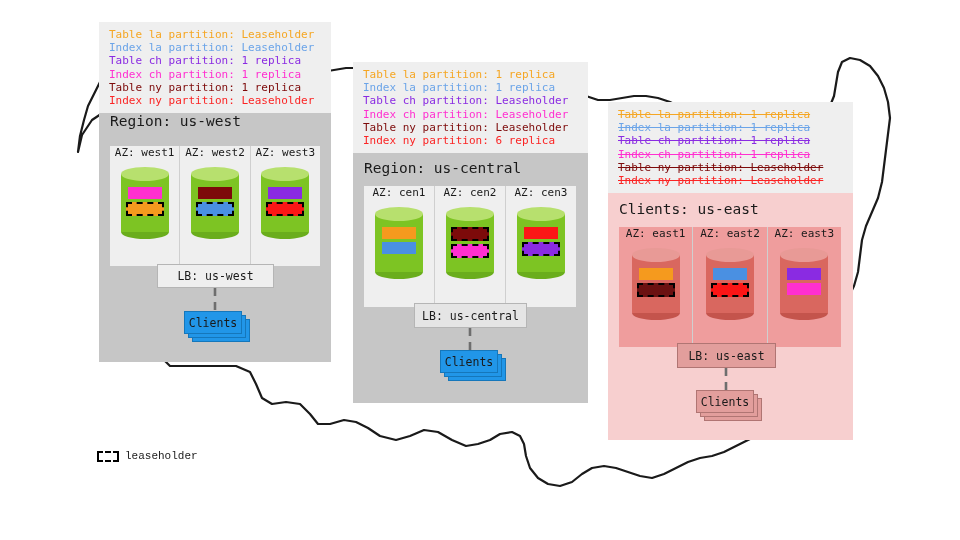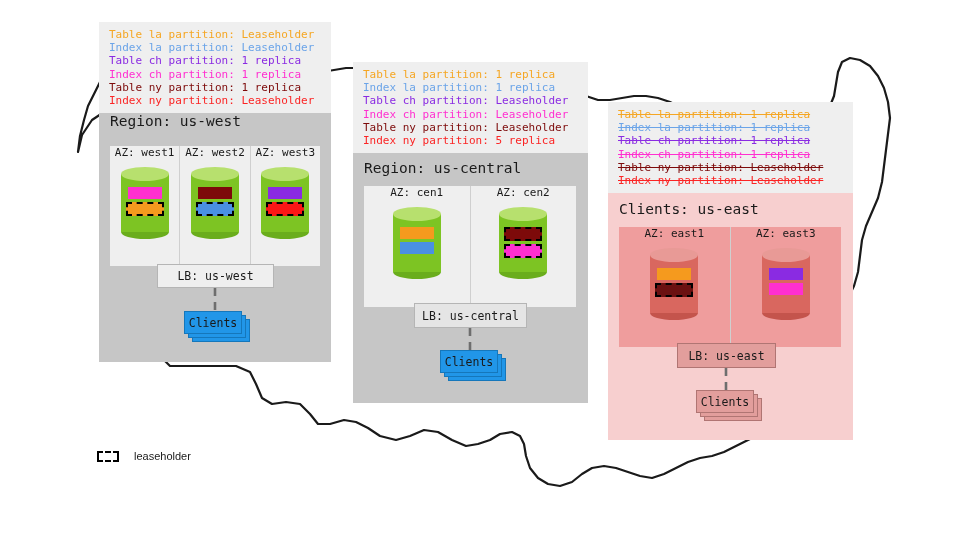--- a/index.html
+++ b/index.html
@@ -71,21 +71,21 @@
     position:absolute;left:0;top:0;box-sizing:border-box;
     display:flex;align-items:center;justify-content:center;
     font-size:11.5px;color:#1a1a1a;white-space:pre;
   }
 
   .leg-key{position:absolute;display:flex;align-items:center;gap:6px;}
   .leg-key .swatch{
     width:22px;height:11px;border:2px dashed #000;box-sizing:border-box;
     background:transparent;
   }
-  .leg-key .txt{font-size:11px;color:#1a1a1a;font-family:Liberation Sans, sans-serif;margin-left:9px;}
+  .leg-key .txt{font-size:11px;color:#1a1a1a;font-family:Liberation Mono, monospace;}
 
   .edges{position:absolute;left:0;top:0;pointer-events:none;}
 </style>
 </head>
 <body>
 
 <svg id="map-layer" viewBox="0 0 960 540" xmlns="http://www.w3.org/2000/svg">
   <path d="M 78,152 L 82,135 L 92,120 L 104,112 L 112,118 L 120,130 L 126,148
            L 130,170 L 133,196 L 136,222 L 140,252 L 146,286 L 152,316 L 158,342
            L 162,358 L 170,366 L 186,366 L 210,366 L 236,366 L 250,372 L 256,384
@@ -149,21 +149,21 @@
   <div class="legend-line" style="color: rgb(125, 10, 10);">Table ny partition: 1 replica</div>
   <div class="legend-line" style="color: rgb(251, 36, 36);">Index ny partition: Leaseholder</div>
 </div>
 
 <div class="legend-box" style="left:353px;top:62px;width:235px;height:91px;">
   <div class="legend-line" style="color: rgb(245, 166, 35);">Table la partition: 1 replica</div>
   <div class="legend-line" style="color: rgb(107, 164, 232);">Index la partition: 1 replica</div>
   <div class="legend-line" style="color: rgb(138, 43, 226);">Table ch partition: Leaseholder</div>
   <div class="legend-line" style="color: rgb(255, 47, 208);">Index ch partition: Leaseholder</div>
   <div class="legend-line" style="color: rgb(125, 10, 10);">Table ny partition: Leaseholder</div>
-  <div class="legend-line" style="color: rgb(251, 36, 36);">Index ny partition: 5 replica</div>
+  <div class="legend-line" style="color: rgb(251, 36, 36);">Index ny partition: 6 replica</div>
 </div>
 
 <div class="legend-box" style="left:608px;top:102px;width:245px;height:91px;">
   <div class="legend-line struck" style="color: rgb(245, 166, 35);">Table la partition: 1 replica</div>
   <div class="legend-line struck" style="color: rgb(107, 164, 232);">Index la partition: 1 replica</div>
   <div class="legend-line struck" style="color: rgb(138, 43, 226);">Table ch partition: 1 replica</div>
   <div class="legend-line struck" style="color: rgb(255, 47, 208);">Index ch partition: 1 replica</div>
   <div class="legend-line struck" style="color: rgb(125, 10, 10);">Table ny partition: Leaseholder</div>
   <div class="legend-line struck" style="color: rgb(251, 36, 36);">Index ny partition: Leaseholder</div>
 </div>
@@ -229,32 +229,56 @@
     <div class="cyl">
       <div class="bot" style="background:#6aad1c;"></div>
       <div class="body" style="background:#7dc423;"></div>
       <div class="top" style="background:#b7e06e;"></div>
       <div class="bars">
         <div class="bar lease" style="background: rgb(125, 10, 10);"></div>
         <div class="bar lease" style="background: rgb(255, 47, 208);"></div>
       </div>
     </div>
   </div>
+  <div class="az">
+    <div class="az-label">AZ: cen3</div>
+    <div class="cyl">
+      <div class="bot" style="background:#6aad1c;"></div>
+      <div class="body" style="background:#7dc423;"></div>
+      <div class="top" style="background:#b7e06e;"></div>
+      <div class="bars">
+        <div class="bar" style="background: rgb(251, 22, 22);"></div>
+        <div class="bar lease" style="background: rgb(138, 43, 226);"></div>
+      </div>
+    </div>
+  </div>
 </div>
 
 <div class="az-strip" style="left:619px;top:227px;width:222px;height:120px;background:#ef9d9d;">
   <div class="az">
     <div class="az-label">AZ: east1</div>
     <div class="cyl">
       <div class="bot" style="background:#c4544c;"></div>
       <div class="body" style="background:#d9675f;"></div>
       <div class="top" style="background:#e89a96;"></div>
       <div class="bars">
         <div class="bar" style="background: rgb(245, 154, 30);"></div>
         <div class="bar lease" style="background: rgb(107, 17, 17);"></div>
+      </div>
+    </div>
+  </div>
+  <div class="az">
+    <div class="az-label">AZ: east2</div>
+    <div class="cyl">
+      <div class="bot" style="background:#c4544c;"></div>
+      <div class="body" style="background:#d9675f;"></div>
+      <div class="top" style="background:#e89a96;"></div>
+      <div class="bars">
+        <div class="bar" style="background: rgb(74, 144, 226);"></div>
+        <div class="bar lease" style="background: rgb(251, 22, 22);"></div>
       </div>
     </div>
   </div>
   <div class="az">
     <div class="az-label">AZ: east3</div>
     <div class="cyl">
       <div class="bot" style="background:#c4544c;"></div>
       <div class="body" style="background:#d9675f;"></div>
       <div class="top" style="background:#e89a96;"></div>
       <div class="bars">

